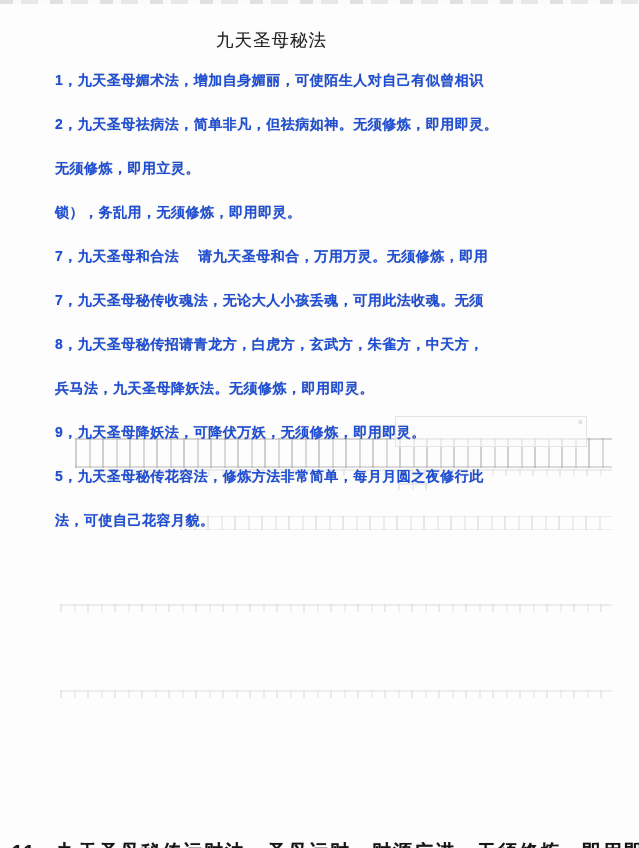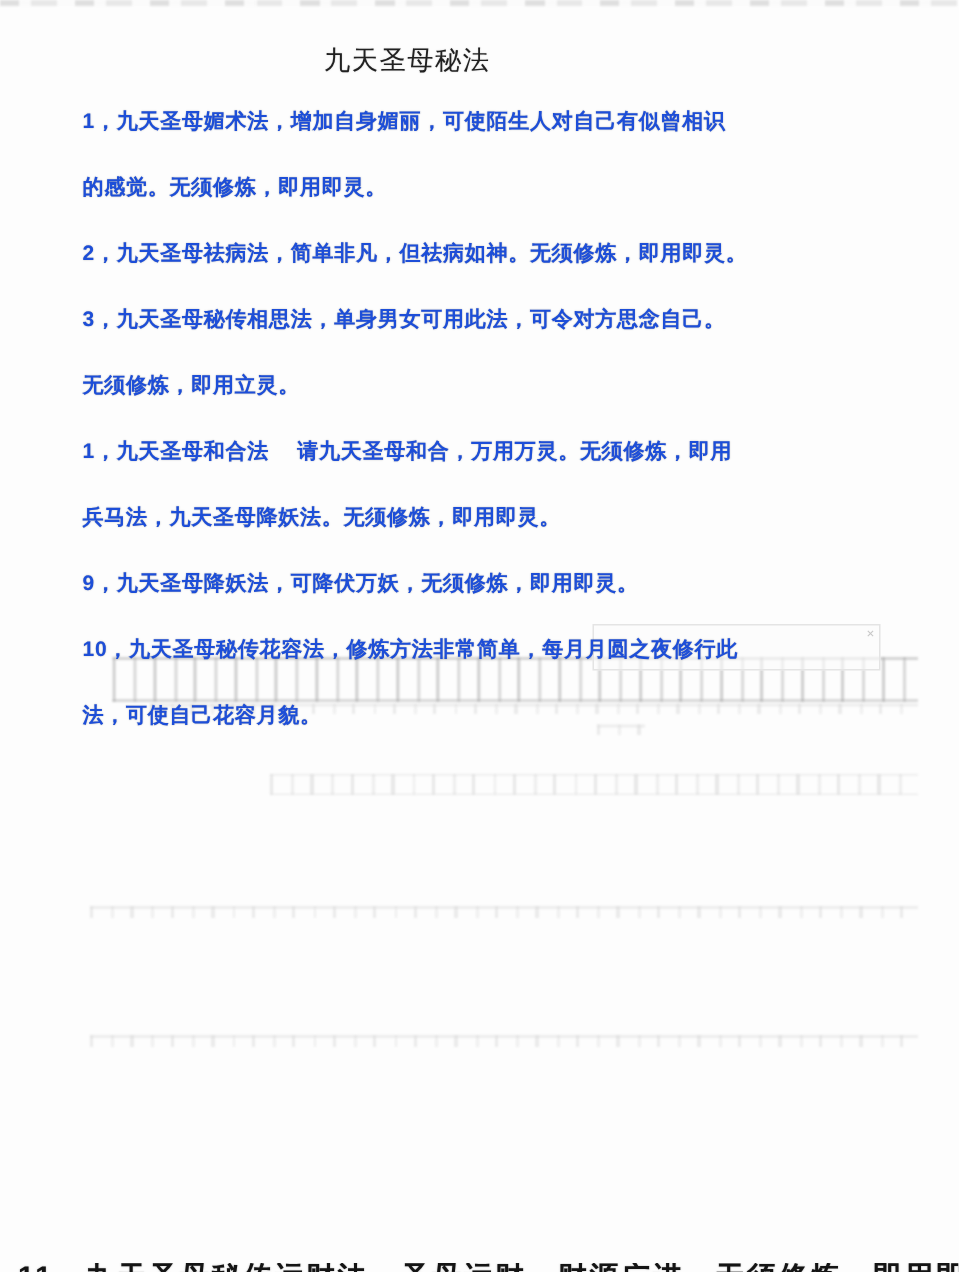--- a/index.html
+++ b/index.html
@@ -72,24 +72,25 @@
 <div class="wm tiny" style="left:60px;top:690px;width:552px;height:8px;"></div>
 
 <div class="placeholder-box">
   <span class="placeholder-x">×</span>
 </div>
 
 <div class="doc-title">九天圣母秘法</div>
 
 <div class="doc-body">
     <div class="line">1，九天圣母媚术法，增加自身媚丽，可使陌生人对自己有似曾相识</div>
-    <div class="line">的感觉。无须修炼，即用即灵。</div>
     <div class="line">2，九天圣母祛病法，简单非凡，但祛病如神。无须修炼，即用即灵。</div>
-    <div class="line">3，九天圣母秘传相思法，单身男女可用此法，可令对方思念自己。</div>
     <div class="line">无须修炼，即用立灵。</div>
-    <div class="line">1，九天圣母和合法　 请九天圣母和合，万用万灵。无须修炼，即用</div>
+    <div class="line">锁），务乱用，无须修炼，即用即灵。</div>
+    <div class="line">7，九天圣母和合法　 请九天圣母和合，万用万灵。无须修炼，即用</div>
+    <div class="line">7，九天圣母秘传收魂法，无论大人小孩丢魂，可用此法收魂。无须</div>
+    <div class="line">8，九天圣母秘传招请青龙方，白虎方，玄武方，朱雀方，中天方，</div>
     <div class="line">兵马法，九天圣母降妖法。无须修炼，即用即灵。</div>
     <div class="line">9，九天圣母降妖法，可降伏万妖，无须修炼，即用即灵。</div>
-    <div class="line">10，九天圣母秘传花容法，修炼方法非常简单，每月月圆之夜修行此</div>
+    <div class="line">5，九天圣母秘传花容法，修炼方法非常简单，每月月圆之夜修行此</div>
     <div class="line">法，可使自己花容月貌。</div>
   </div>
 
 <div class="bottom-clip">11，九天圣母秘传运财法，圣母运财，财源广进。无须修炼，即用即</div>
 
 </body></html>

